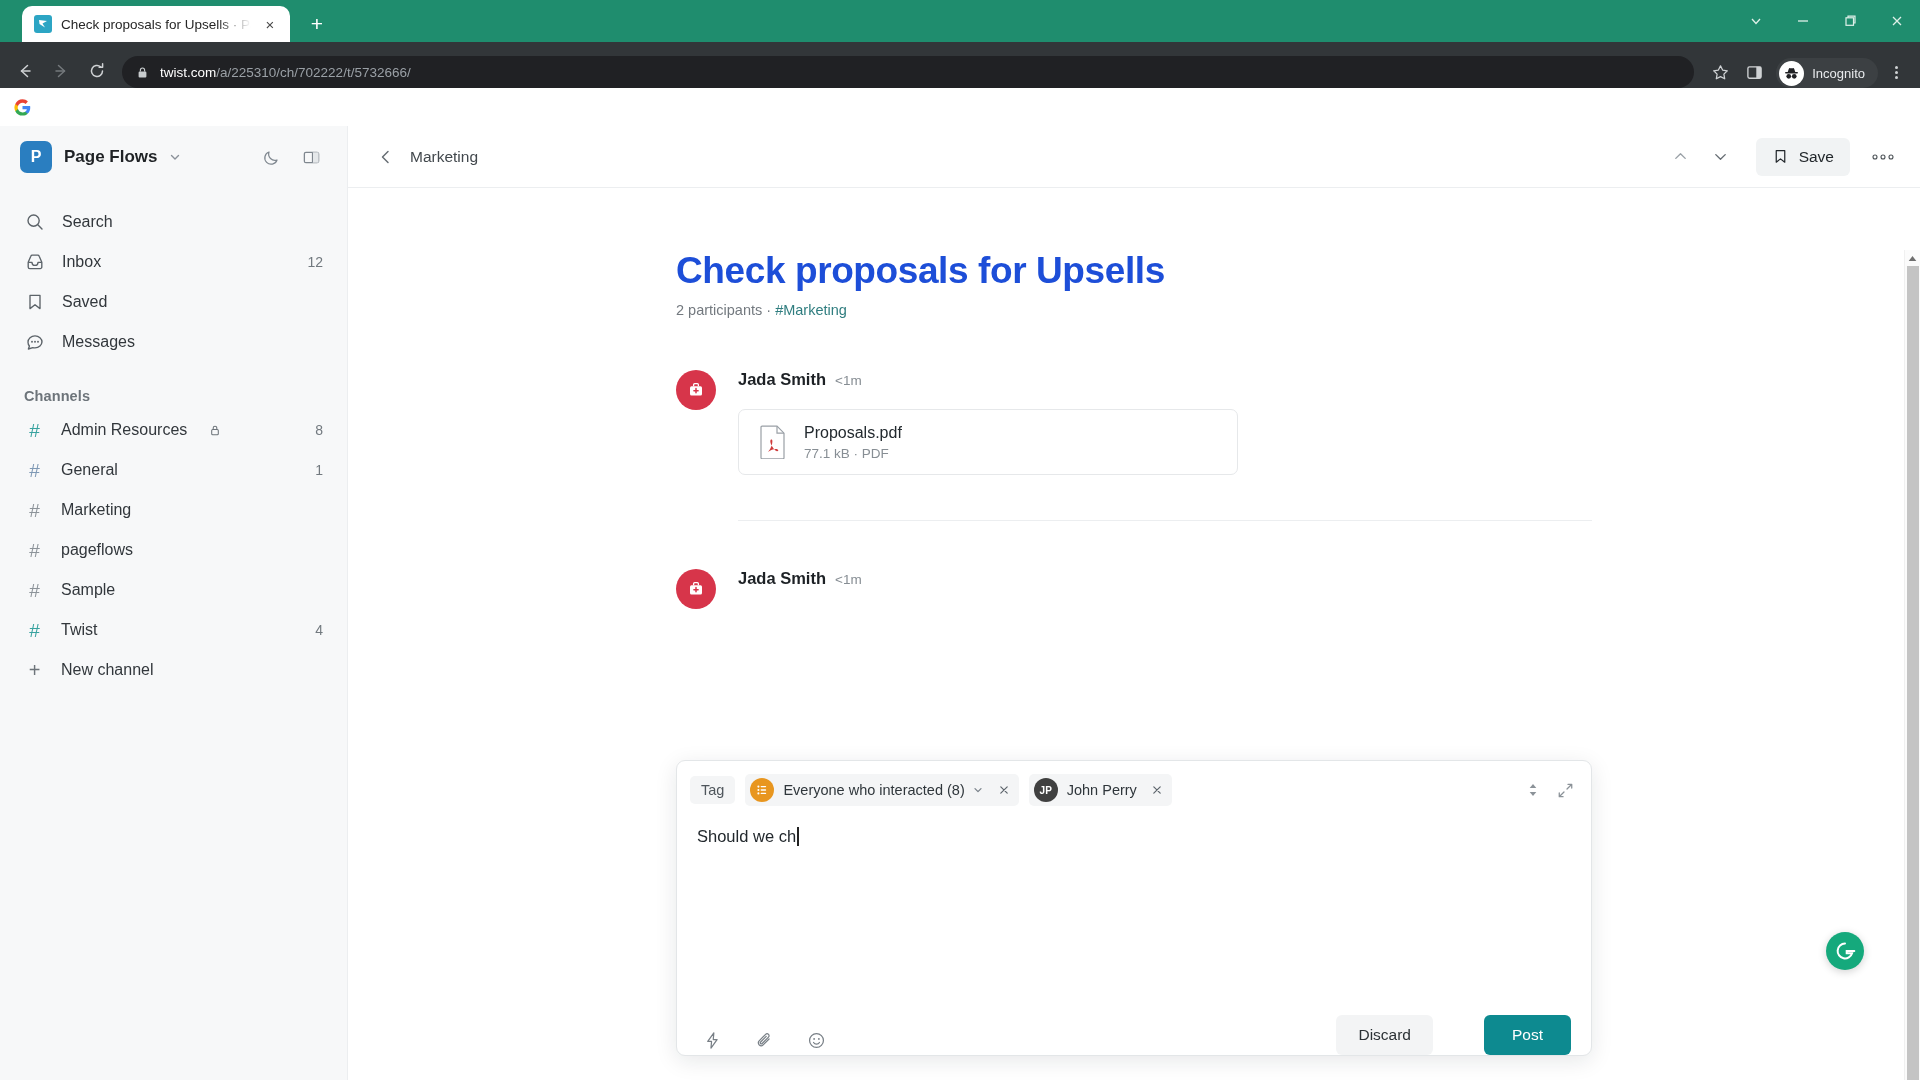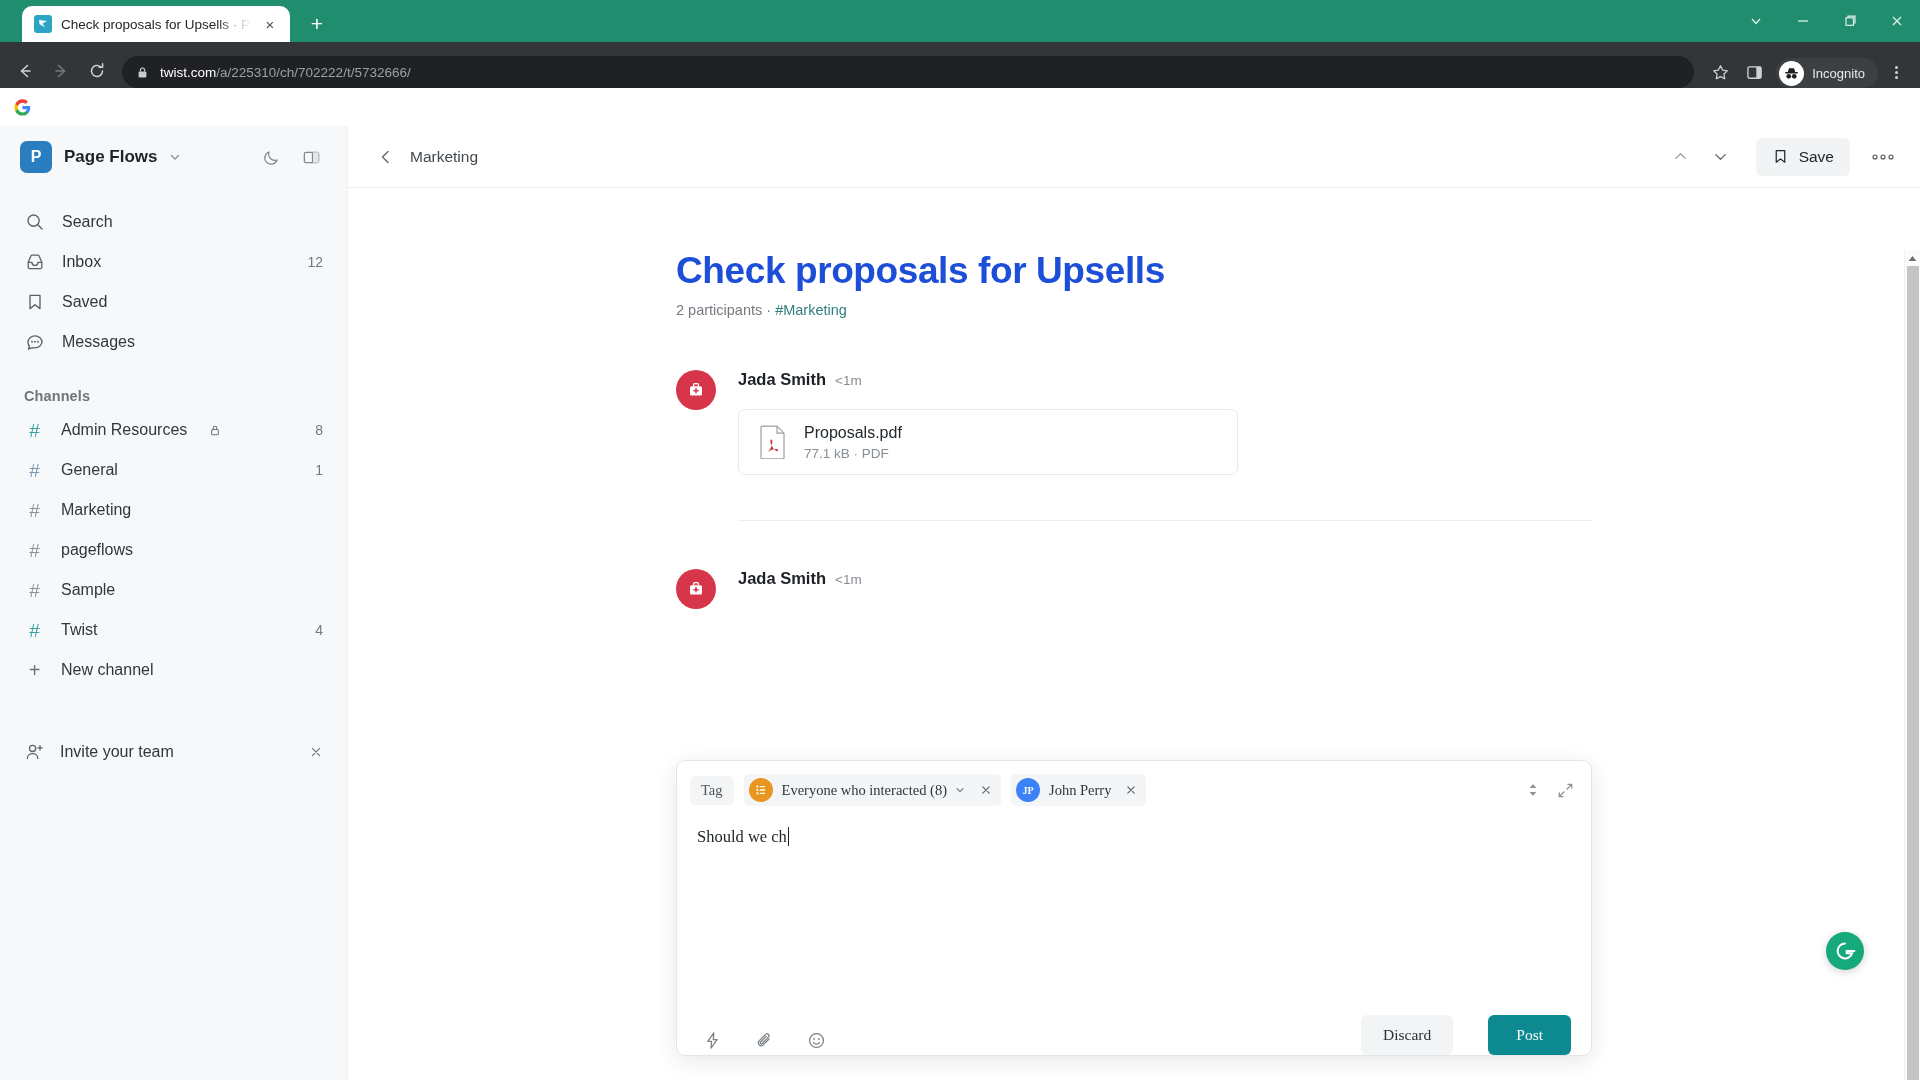--- a/index.html
+++ b/index.html
@@ -177,21 +177,21 @@
   .pdf-ico { width: 28px; height: 34px; flex: 0 0 28px; }
   .attach-name { font-size: 16px; color: #232a2f; }
   .attach-meta { font-size: 13.5px; color: #878e94; margin-top: 4px; }
   .divider { height: 1px; background: #eceef0; margin: 45px 0 0 0; }
 
   
   .composer {
     position: absolute; left: 50%; transform: translateX(-50%);
     bottom: 24px; width: 916px; background: #ffffff;
     border: 1px solid #e3e6e8; border-radius: 9px;
-    box-shadow: 0 5px 22px rgba(20,30,40,.10); display: flex; flex-direction: column; font-family: Liberation Serif, serif;
+    box-shadow: 0 5px 22px rgba(20,30,40,.10); display: flex; flex-direction: column;
   }
   .tagrow { display: flex; align-items: center; gap: 6px; padding: 13px 13px 5px 13px; }
   .tag-label {
     font-size: 14.5px; color: #4f565c; background: #f4f5f6; border-radius: 5px;
     padding: 6px 11px;
   }
   .chip {
     display: flex; align-items: center; gap: 9px; background: #f4f5f6;
     border-radius: 5px; padding: 4px 9px 4px 5px; margin-left: 4px;
   }
@@ -217,21 +217,21 @@
   }
   .foot-ico { width: 30px; height: 30px; display:flex; align-items:center; justify-content:center; color:#787f86; flex:0 0 30px;}
   .foot-spacer { flex: 1; }
   .btn-discard {
     height: 40px; padding: 0 22px; border-radius: 6px; background: #f3f4f5;
     display: flex; align-items: center; font-size: 15.5px; color: #2b3135;
   }
   .btn-post {
     height: 40px; padding: 0 28px; border-radius: 6px; background: #0d8a90;
     display: flex; align-items: center; font-size: 15.5px; color: #ffffff;
-    font-weight: 500; margin-left: 13px;
+    font-weight: 500; margin-left: 29px;
   }
 
   
   .grammarly {
     position: absolute; right: 56px; bottom: 110px; width: 38px; height: 38px;
     border-radius: 50%; background: #15a97c; color: #fff; display: flex;
     align-items: center; justify-content: center;
     box-shadow: 0 2px 8px rgba(0,0,0,.18);
   }
 
@@ -470,35 +470,20 @@
           <span class="ch-name">Twist</span>
           <span class="ch-spacer"></span>
           <span class="ch-count">4</span>
         </div>
         <div class="ch-item">
           <span class="plus-ico">+</span>
           <span class="ch-name">New channel</span>
         </div>
       </div>
 
-      <div class="invite">
-        <span class="nav-ico">
-          <svg width="20" height="20" viewBox="0 0 20 20">
-              <circle cx="7.6" cy="6.4" r="3.1" stroke="currentColor" stroke-width="1.3" fill="none"></circle>
-              <path d="M2.4 16.4c0-2.9 2.3-4.8 5.2-4.8s5.2 1.9 5.2 4.8" stroke="currentColor" stroke-width="1.3" fill="none" stroke-linecap="round"></path>
-              <path d="M15 3.6 V8 M12.8 5.8 H17.2" stroke="currentColor" stroke-width="1.3" stroke-linecap="round"></path>
-            </svg>
-        </span>
-        <span class="invite-label">Invite your team</span>
-        <span class="invite-x">
-          <svg width="14" height="14" viewBox="0 0 14 14">
-              <path d="M3.4 3.4 L10.6 10.6 M10.6 3.4 L3.4 10.6" stroke="currentColor" stroke-width="1.25" stroke-linecap="round"></path>
-            </svg>
-        </span>
-      </div>
     </div>
 
     <div class="main">
 
       <div class="main-header">
         <span class="back-ico">
           <svg width="18" height="18" viewBox="0 0 18 18">
               <path d="M11 3.5 L5.5 9 L11 14.5" stroke="currentColor" stroke-width="1.45" fill="none" stroke-linecap="round" stroke-linejoin="round"></path>
             </svg>
         </span>
@@ -621,21 +606,21 @@
                   <path d="M3 4.6 L6 7.6 L9 4.6" stroke="currentColor" stroke-width="1.25" fill="none" stroke-linecap="round" stroke-linejoin="round"></path>
                 </svg>
             </span>
             <span class="chip-x">
               <svg width="12" height="12" viewBox="0 0 12 12">
                   <path d="M2.8 2.8 L9.2 9.2 M9.2 2.8 L2.8 9.2" stroke="currentColor" stroke-width="1.2" stroke-linecap="round"></path>
                 </svg>
             </span>
           </span>
           <span class="chip">
-            <span class="chip-av" style="background:#3b82f6">JP</span>
+            <span class="chip-av" style="background:#404040">JP</span>
             <span class="chip-text">John Perry</span>
             <span class="chip-x">
               <svg width="12" height="12" viewBox="0 0 12 12">
                   <path d="M2.8 2.8 L9.2 9.2 M9.2 2.8 L2.8 9.2" stroke="currentColor" stroke-width="1.2" stroke-linecap="round"></path>
                 </svg>
             </span>
           </span>
           <span class="tag-spacer"></span>
           <span class="tag-btn">
             <svg width="14" height="18" viewBox="0 0 14 18">

